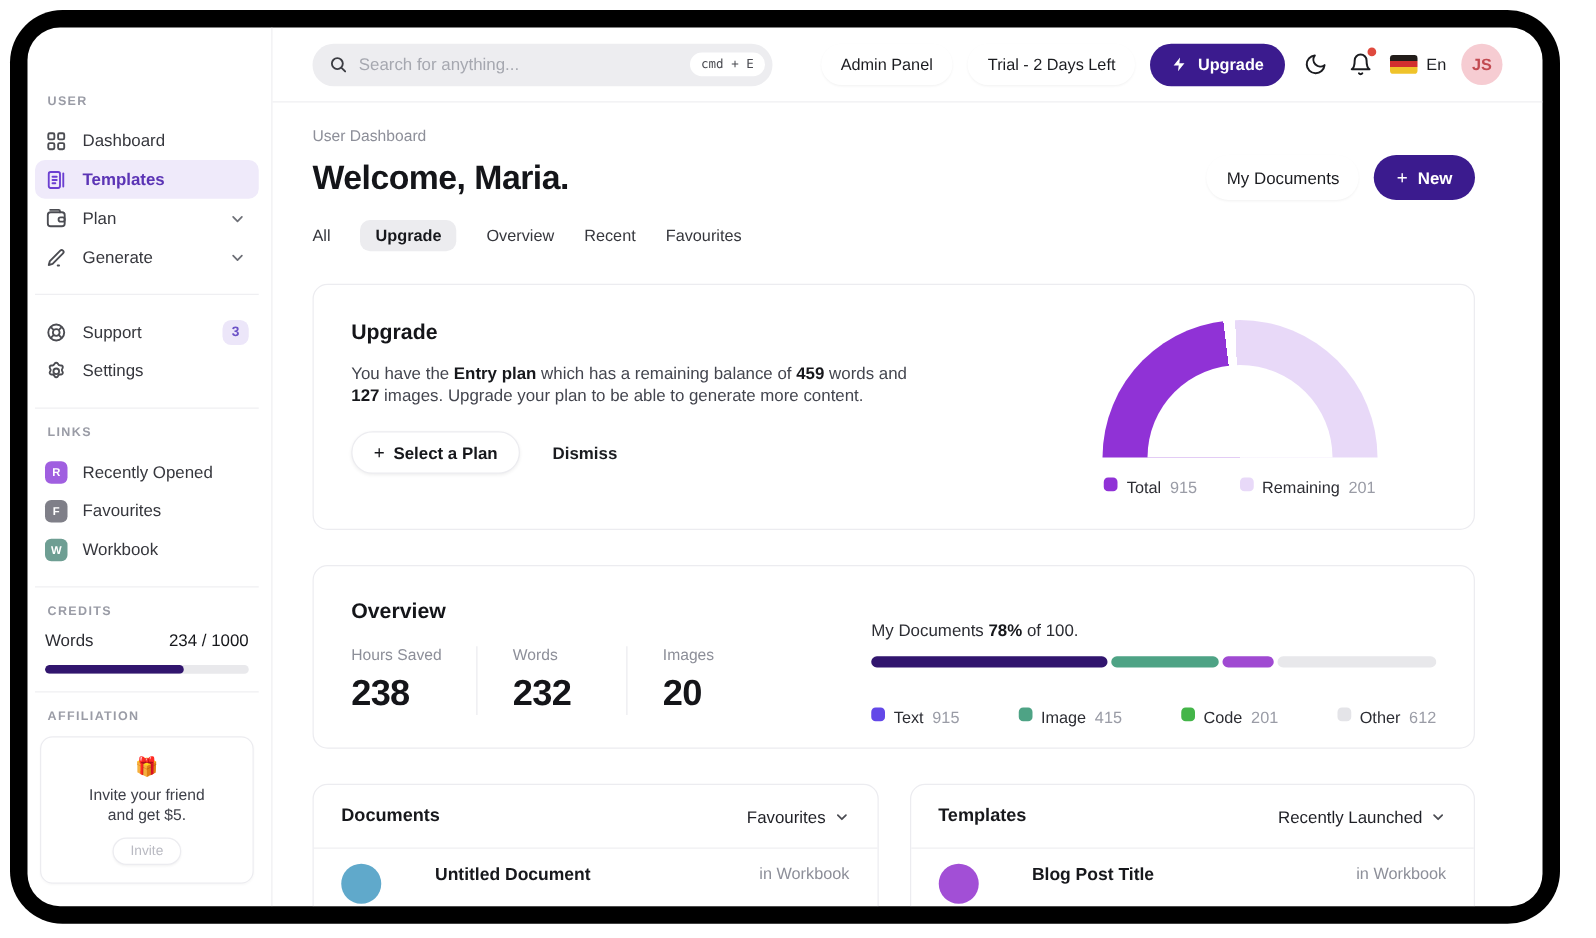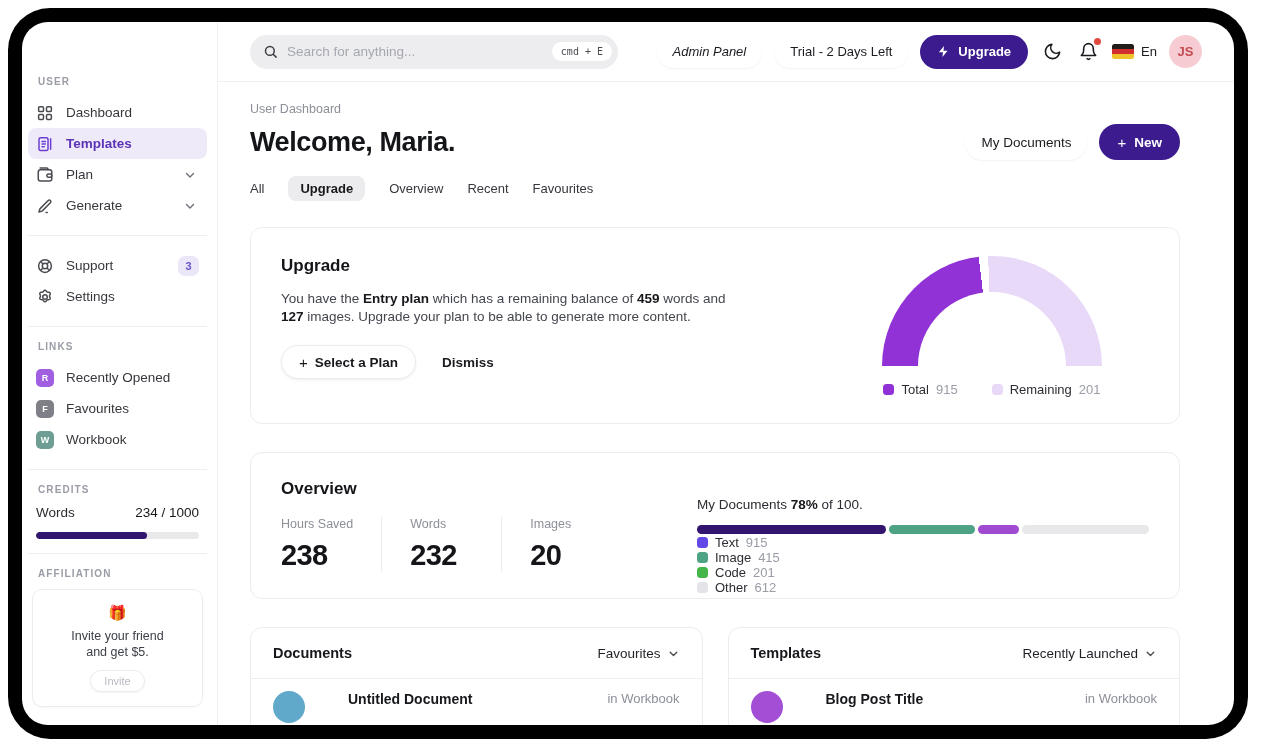--- a/index.html
+++ b/index.html
@@ -97,37 +97,37 @@
 
   .gauge-wrap { margin-left:auto; margin-right:32px; width:250px; display:flex; flex-direction:column; align-items:center; }
   .gauge { position:relative; width:220px; height:110px; }
   .gauge-ring { width:220px; height:110px; border-radius:220px 220px 0 0; }
   .gauge-hole { position:absolute; left:36px; top:36px; width:148px; height:74px;
     border-radius:148px 148px 0 0; background:#fff; }
   .gauge-center { position:absolute; left:0; right:0; bottom:0; text-align:center; }
   .gauge-value { font-size:26px; font-weight:800; letter-spacing:-.5px; color:#141519; }
   .gauge-label { font-size:13px; color:#5c5e68; margin-top:2px; }
   .legend-row { display:flex; align-items:center; gap:34px; margin-top:16px; }
-  .legend-item { display:flex; align-items:center; gap:7px; }
+  .legend-item { display:flex; align-items:flex-start; gap:7px; }
   .swatch { width:11px; height:11px; border-radius:3.5px; flex:0 0 11px; }
   .legend-label { font-size:13px; color:#2c2d33; }
   .legend-value { font-size:13px; color:#9a9ca6; }
 
   .overview-card { margin-top:28px; height:147px; padding:26px 30px; display:flex; }
   .stats-row { display:flex; margin-top:18px; }
   .stat { padding-right:28px; margin-right:28px; border-right:1px solid #ececf0; min-width:92px; }
   .stat:last-child { border-right:none; }
   .stat-label { font-size:12.5px; color:#8d8f99; }
   .stat-value { font-size:29px; font-weight:800; letter-spacing:-.6px; color:#141519; margin-top:8px; }
   .ov-right { margin-left:auto; width:452px; margin-top:18px; }
   .ov-title { font-size:13.5px; color:#2c2d33; }
   .ov-title b { font-weight:700; color:#17181c;text-align:center; }
   .stacked-bar { display:flex; gap:3px; height:9px; margin-top:13px; }
   .bar-seg { height:9px; border-radius:5px; }
-  .bar-legend { display:flex; justify-content:space-between; margin-top:1px;flex-direction:column; }
+  .bar-legend { display:flex; justify-content:space-between; margin-top:32px; }
 
   .bottom-row { display:flex; gap:25px; margin-top:28px; }
   .list-card { flex:1; min-height:140px; }
   .list-head { display:flex; align-items:center; justify-content:space-between;
     padding:17px 22px; border-bottom:1px solid #efeff2; }
   .list-title { font-size:14.5px; font-weight:700; color:#17181c; }
   .filter { display:flex; align-items:center; gap:6px; font-size:13.5px; color:#1f2026; cursor:pointer; }
   .filter svg { width:13px; height:13px; color:#4b4c52; }
   .list-row { display:flex; padding:12px 22px; cursor:pointer;gap:28px; }
   .row-avatar { width:32px; height:32px; border-radius:50%; flex:0 0 32px; }
@@ -253,21 +253,21 @@
     <header class="topbar">
       <div class="search">
         <svg viewBox="0 0 24 24" fill="none" stroke="currentColor" stroke-width="2.4" stroke-linecap="round">
               <circle cx="11" cy="11" r="7"></circle>
               <path d="M21 21l-4.3-4.3"></path>
             </svg>
         <input type="text" placeholder="Search for anything..." style="">
         <span class="kbd">cmd + E</span>
       </div>
       <div class="top-right">
-        <button class="pill" style="border:none;font-style:italic;">Admin Panel</button>
+        <button class="pill" style="border:none;">Admin Panel</button>
         <button class="pill" style="border:none;">Trial - 2 Days Left</button>
         <button class="btn-primary">
           <svg viewBox="0 0 24 24" fill="currentColor">
                 <path d="M13 2L3.5 13.5h7.5L10 22l9.5-11.5H12L13 2z"></path>
               </svg>
           <span>Upgrade</span>
         </button>
         <span class="icon-btn">
           <svg viewBox="0 0 24 24" fill="none" stroke="currentColor" stroke-width="2" stroke-linejoin="round">
                 <path d="M21 12.8A9 9 0 1 1 11.2 3a7 7 0 0 0 9.8 9.8z"></path>

